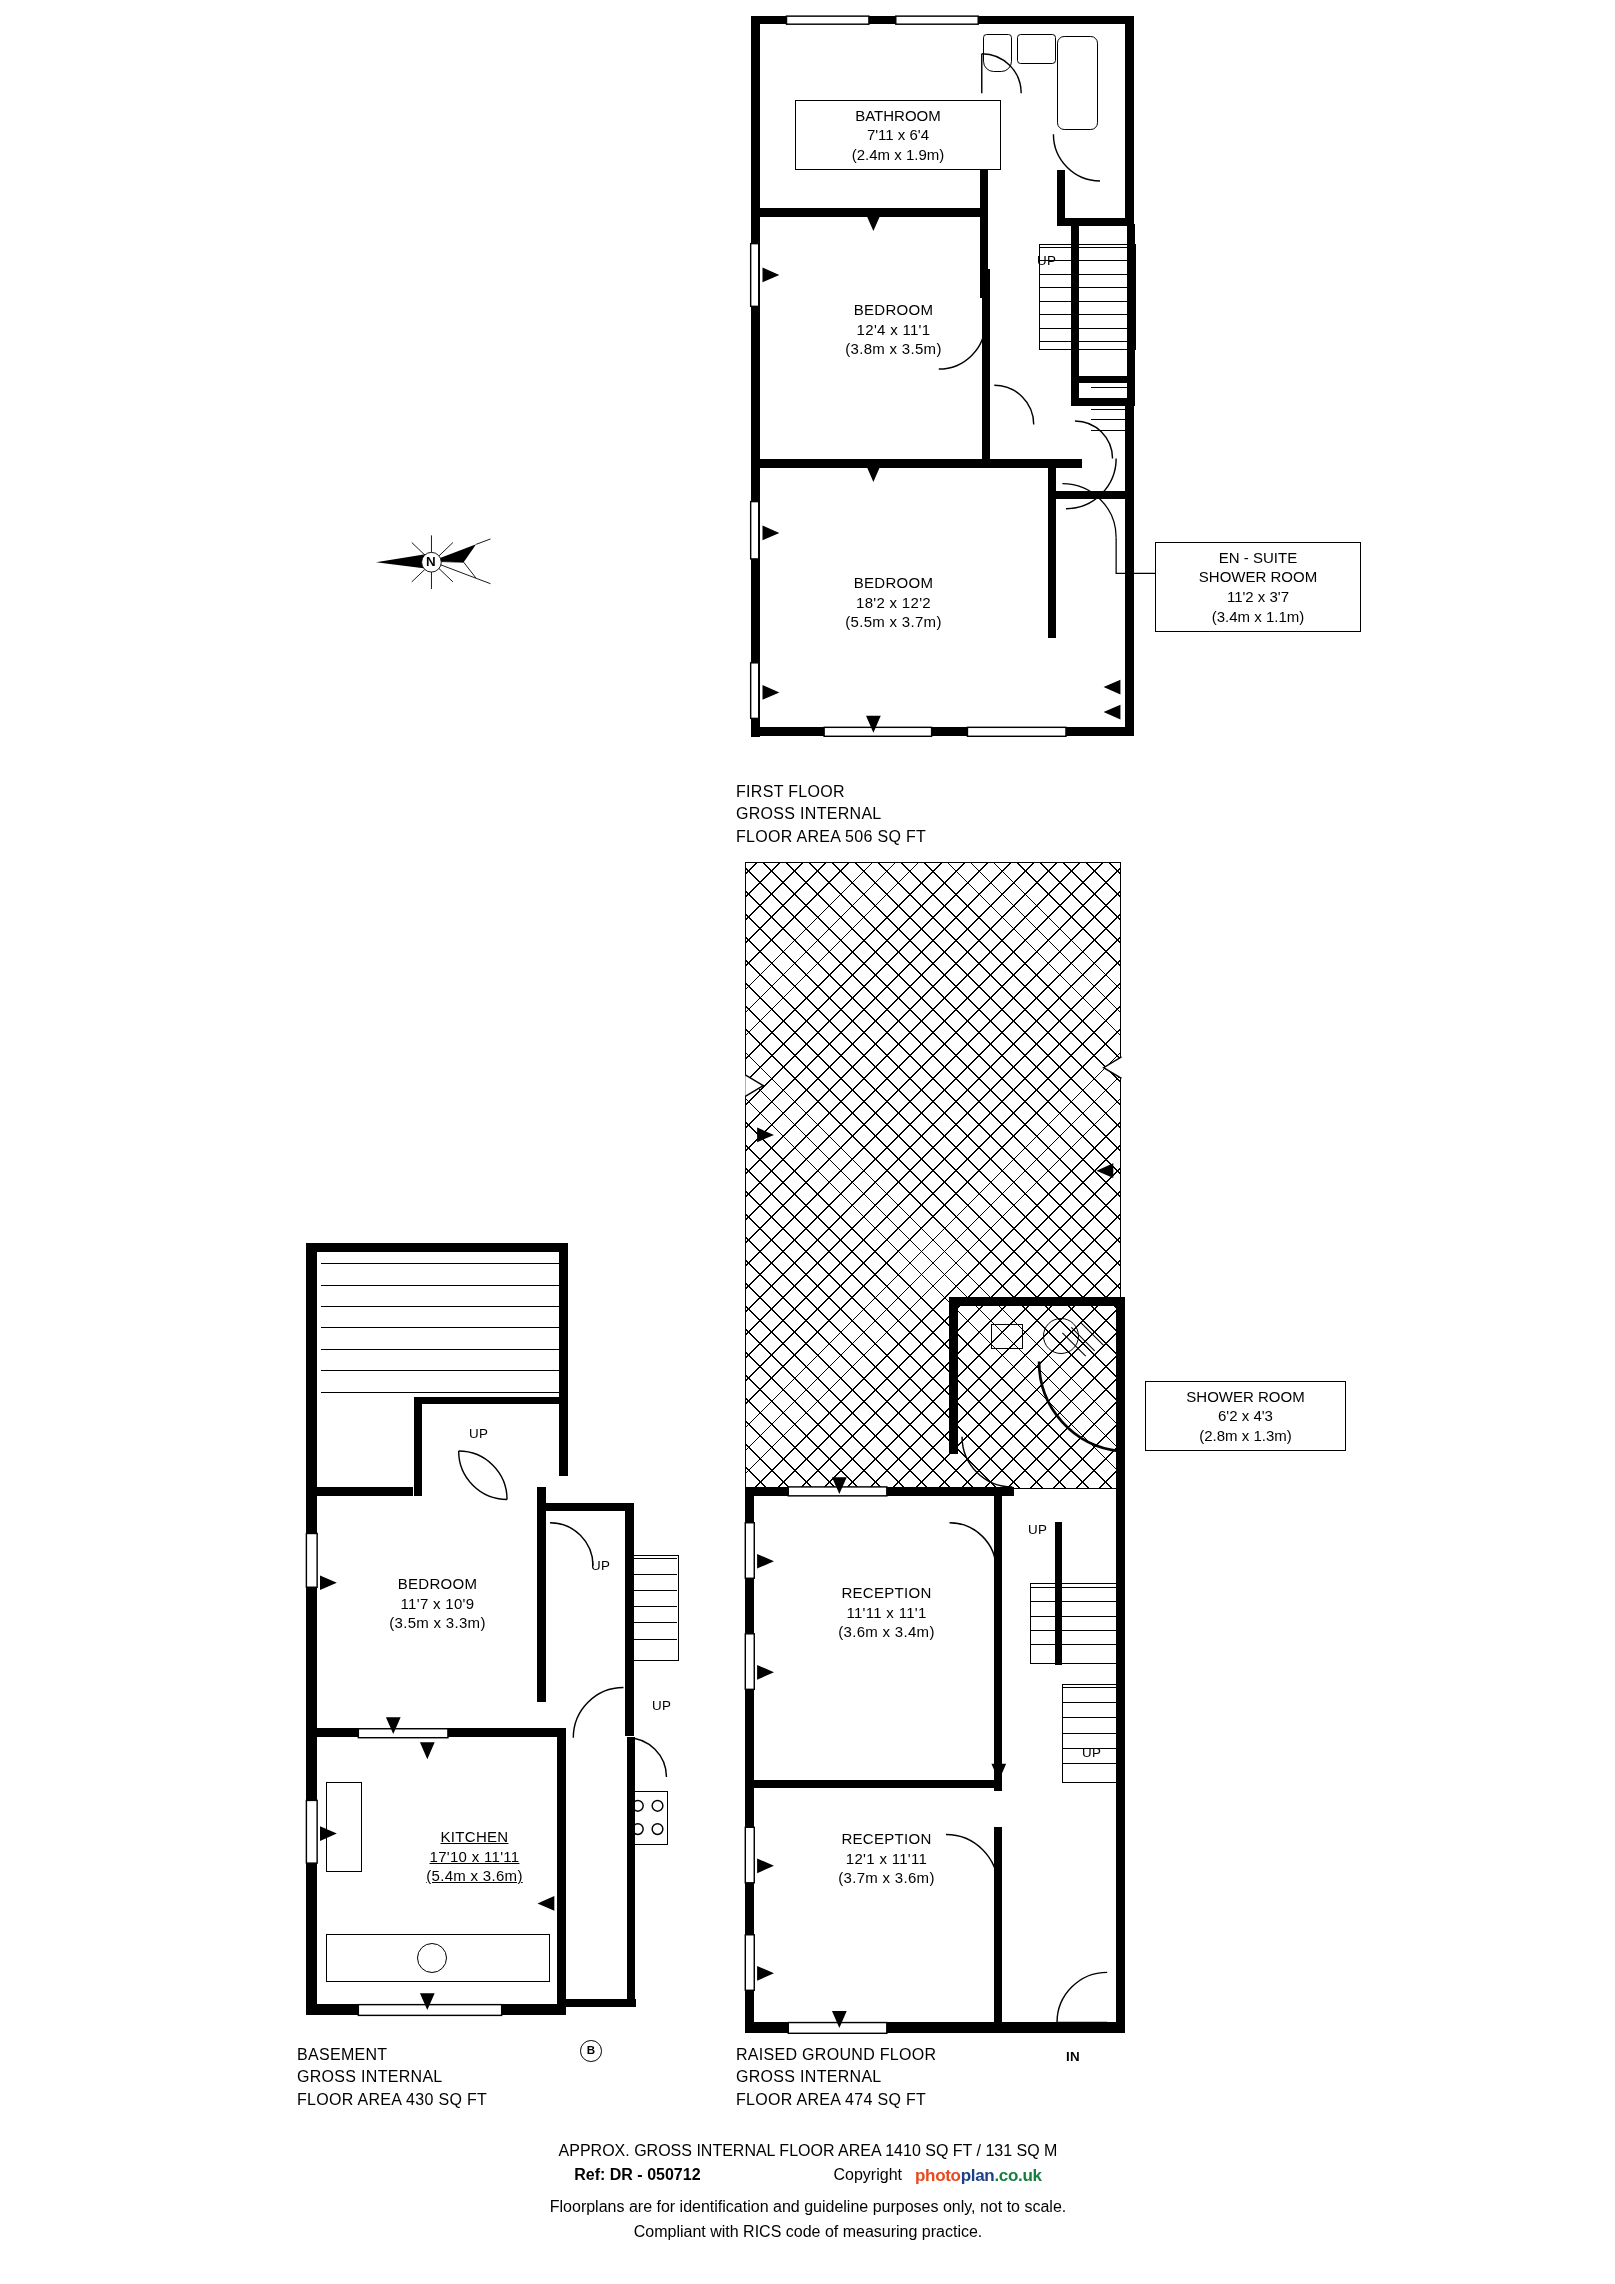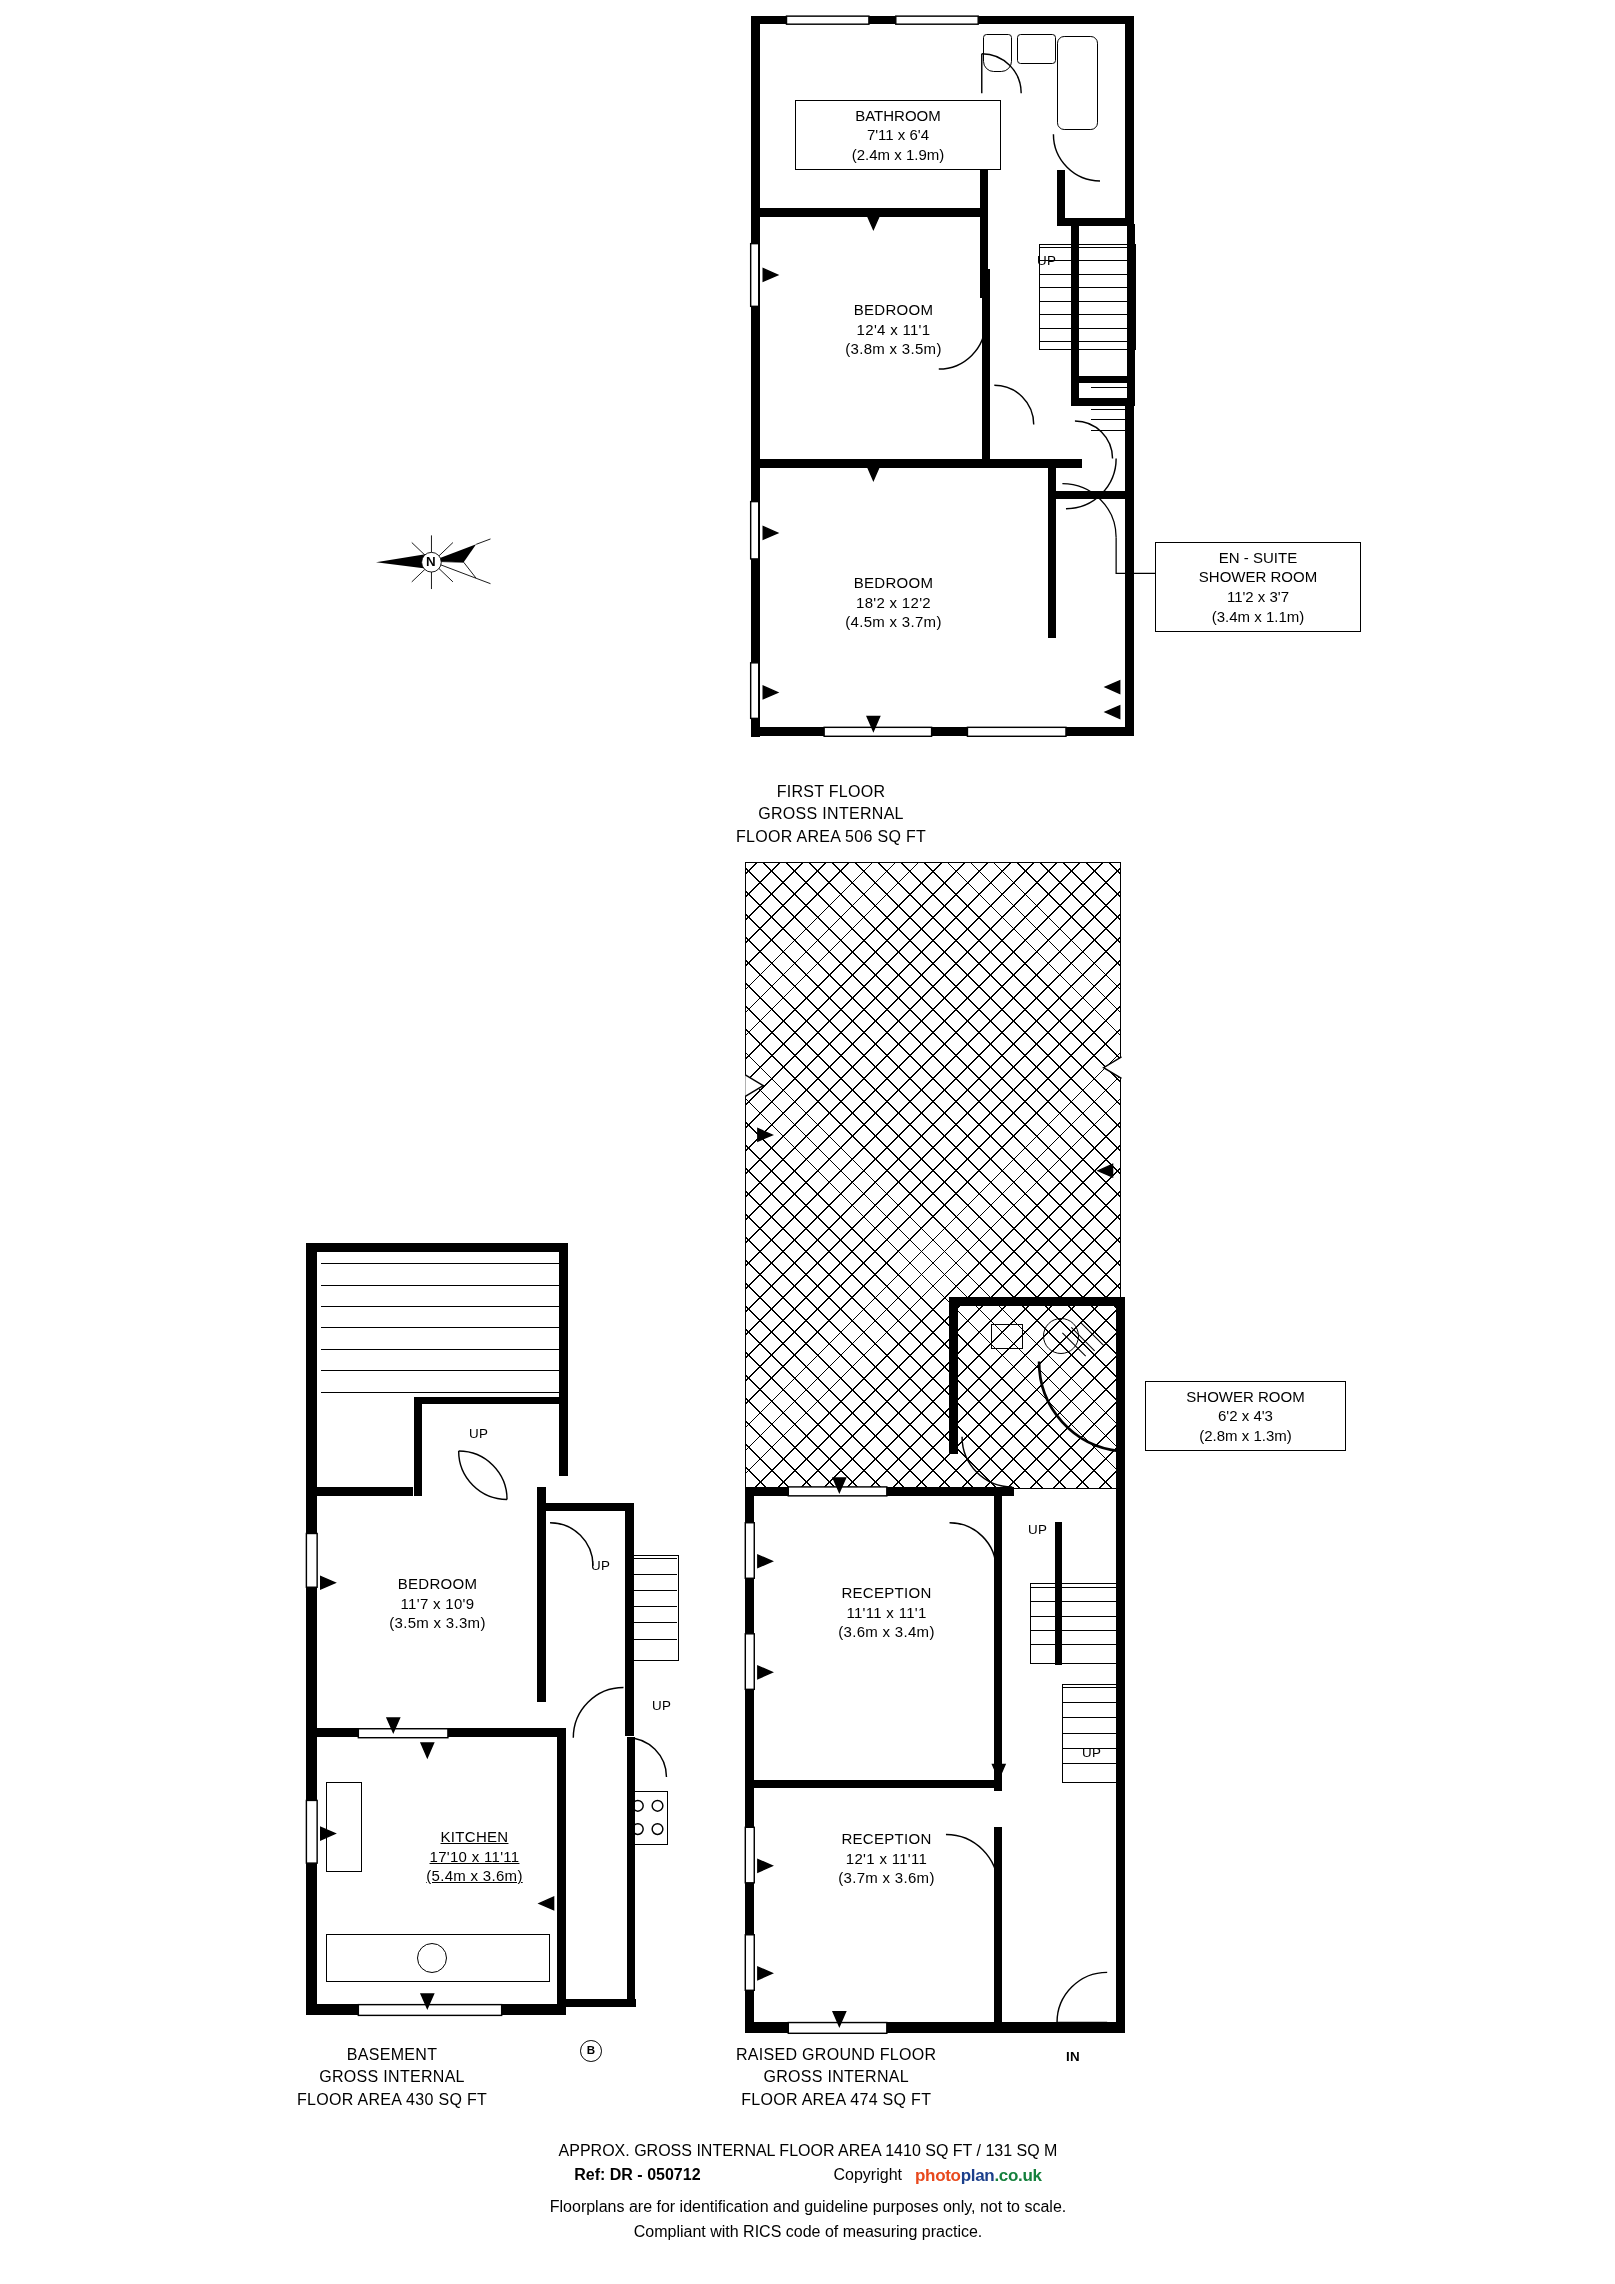--- a/index.html
+++ b/index.html
@@ -50,21 +50,20 @@
     padding: 4.5px 9px;
     box-sizing: border-box;
     white-space: nowrap;
   }
   .floor-caption {
     position: absolute;
     font-size: 16px;
     line-height: 22.4px;
     letter-spacing: 0.3px;
     white-space: pre-line;
-    text-align: center;
   }
   .footer-line {
     position: absolute;
     width: 100%;
     text-align: center;
     font-size: 16px;
     line-height: 23px;
   }
   .up-label {
     position: absolute;
@@ -196,21 +195,21 @@
 
     <div class="label" style="left:795px;top:300px;width:197px;">
       <div class="name">BEDROOM</div>
       <div>12'4 x 11'1</div>
       <div>(3.8m x 3.5m)</div>
     </div>
 
     <div class="label" style="left:795px;top:573px;width:197px;">
       <div class="name">BEDROOM</div>
       <div>18'2 x 12'2</div>
-      <div>(4.5m x 3.7m)</div>
+      <div>(5.5m x 3.7m)</div>
     </div>
 
     <div class="callout" style="left:1155px;top:542px;width:206px;">
       <div class="name" style="white-space:pre-line;">EN - SUITE
 SHOWER ROOM</div>
       <div>11'2 x 3'7</div>
       <div>(3.4m x 1.1m)</div>
     </div>
 
     <div class="up-label" style="left:1037px;top:253px;">UP</div>

